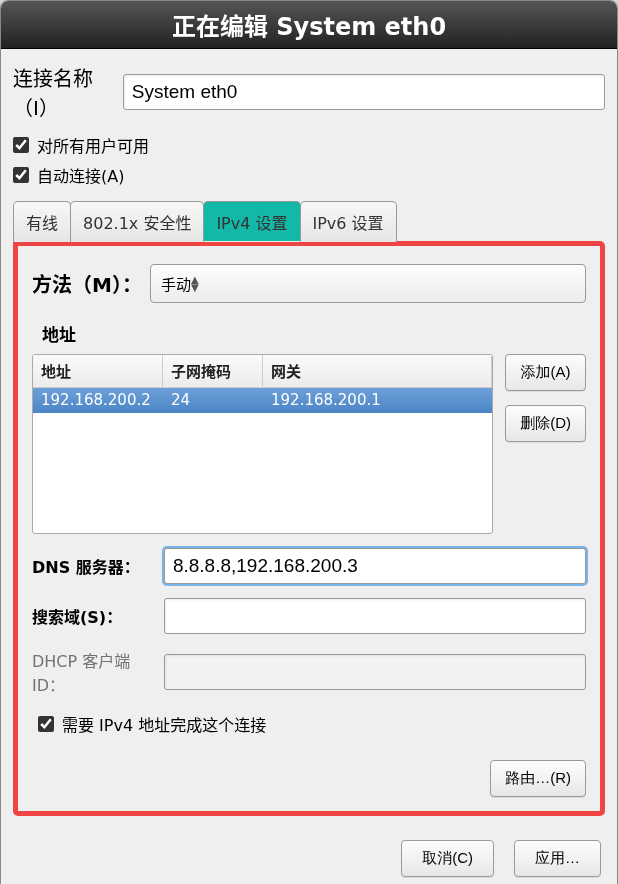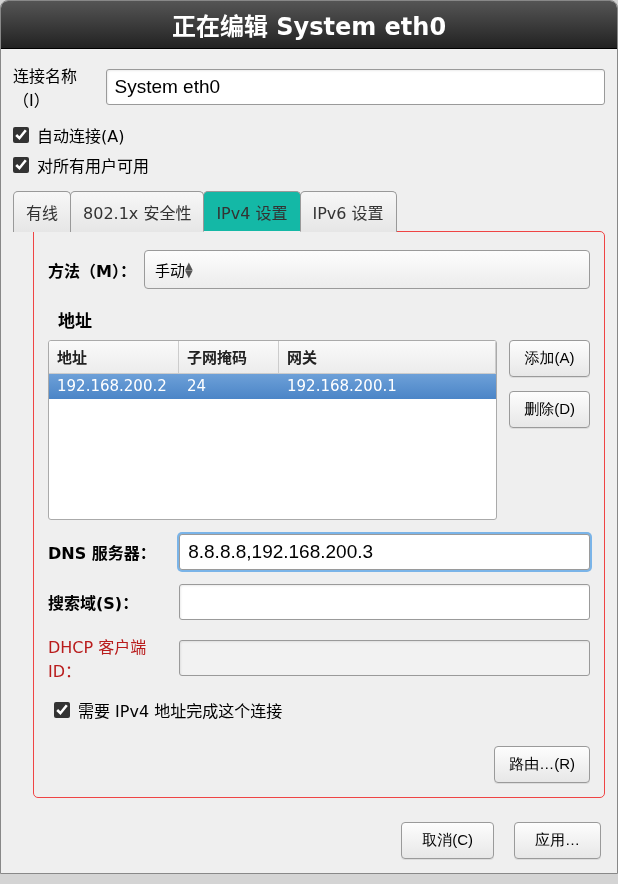--- a/index.html
+++ b/index.html
@@ -21,21 +21,21 @@
   background: linear-gradient(#555,#222);
   color: #fff;
   font-weight: bold;
   font-size: 24px;
   text-align: center;
   padding: 6px 0;
   border-bottom: 1px solid #000;
 }
 .content { padding: 14px 12px 12px; }
 .row { display:flex; align-items:center; margin-bottom:12px; }
-.lbl { margin-right:8px; font-size:16px; }
+.lbl { margin-right:8px; font-size:20px; }
 .text-input {
   border:1px solid #9a9a9a;
   border-radius:3px;
   background:#fff;
   padding:6px 8px;
   font-size:19px;
   box-shadow:inset 1px 1px 2px rgba(0,0,0,.08);
   width:100%;
 }
 .text-input.blue-focus { box-shadow:0 0 0 2px #7ab4e8; }
@@ -49,26 +49,25 @@
   border-bottom:none;
   border-radius:5px 5px 0 0;
   padding:8px 12px 7px;
   cursor:pointer;
   font-size:16px;
   margin-right:-1px;
   color:#333;
 }
 .tab.active { background:#14b8a6; border-bottom:1px solid #efefef; position:relative; z-index:2; }
 .tab-panel {
-  border:1px solid #ef4444;
+  border:5px solid #ef4444;
   border-radius:0 5px 5px 5px;
   padding:18px 14px 14px;
   margin-top:-1px;
   background:#efefef;
-  margin-left:20px;
 }
 .section-title { font-weight:bold; font-size:17px; margin:18px 0 8px 10px; }
 .addresses-wrap { display:flex; gap:12px; align-items:flex-start; }
 .addr-view {
   flex:1;
   border:1px solid #aaa;
   background:#fff;
   height:180px;
   border-radius:3px;
   overflow:hidden;
@@ -87,21 +86,21 @@
 .addr-btns { display:flex; flex-direction:column; gap:14px; }
 .btn {
   border:1px solid #9a9a9a; border-radius:4px;
   background:linear-gradient(#fdfdfd,#e7e7e7);
   padding:8px 14px;
   font-size:15px; cursor:pointer;
   box-shadow:0 1px 0 rgba(0,0,0,.08);
 }
 .form-row { display:flex; align-items:center; margin-top:14px; }
 .form-row .flabel { width:175px; font-size:16px; font-weight:bold; }
-.form-row .flabel.disabled { color:#b91c1c; font-weight:normal; }
+.form-row .flabel.disabled { color:#737373; font-weight:normal; }
 .routes-row { display:flex; justify-content:flex-end; margin-top:24px; }
 .footer { padding:12px 16px 14px; display:flex; justify-content:flex-end; gap:20px; }
 .select {
   flex:1; border:1px solid #9a9a9a; border-radius:4px;
   background:linear-gradient(#fdfdfd,#ececec);
   padding:8px 10px; display:flex; align-items:center;
   font-size:15px; cursor:pointer;
 }
 .combo-arrows { font-size:10px; line-height:8px; color:#555; display:flex; flex-direction:column; align-items:center; }
 </style>
@@ -112,25 +111,25 @@
   <div class="titlebar">正在编辑 System eth0</div>
 
   <div class="content">
     <div class="row">
       <span class="lbl">连接名称（I）</span>
       <input class="text-input" type="text" value="System eth0" style="">
     </div>
 
     <label class="check">
       <input type="checkbox" checked="" style="">
-      <span>自动连接(A)</span>
+      <span>对所有用户可用</span>
     </label>
     <label class="check">
       <input type="checkbox" checked="" style="">
-      <span>对所有用户可用</span>
+      <span>自动连接(A)</span>
     </label>
 
     <div class="tabs-wrap">
       <div class="tabs">
         <div class="tab">有线</div>
         <div class="tab">802.1x 安全性</div>
         <div class="tab active">IPv4 设置</div>
         <div class="tab">IPv6 设置</div>
       </div>
 

